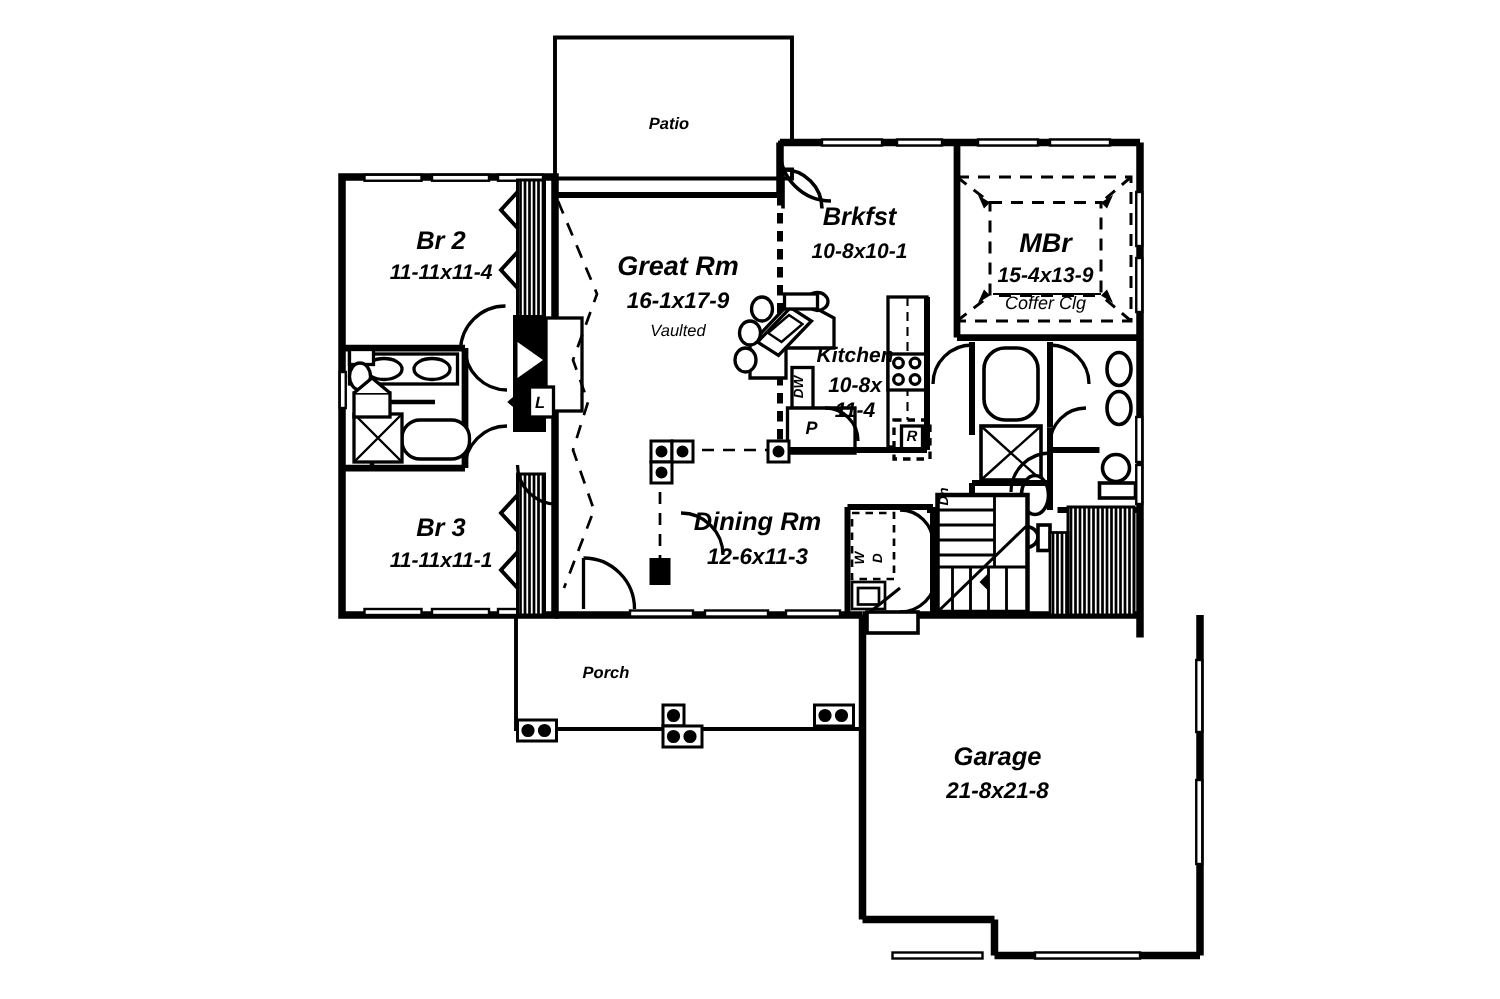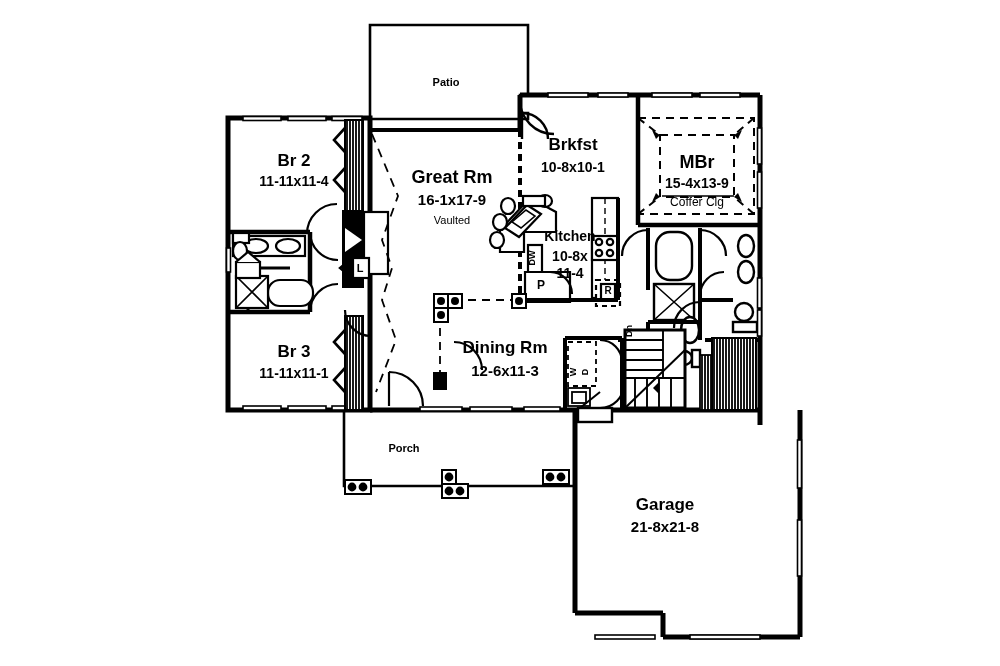--- a/index.html
+++ b/index.html
@@ -1,18 +1,18 @@
 <!DOCTYPE html>
 <html><head>
 <meta charset="utf-8">
 <style>
   html,body{margin:0;padding:0;background:#ffffff;}
   body{width:1000px;height:666px;overflow:hidden;
        font-family:"Liberation Sans","DejaVu Sans",sans-serif;}
-  #plan{position:relative;width:1000px;height:610px;background:#fde047;}
+  #plan{position:relative;width:1000px;height:610px;background:#fde047;font-style:italic;}
   svg{display:block;}
   .rmname{font-weight:bold;fill:#000;text-anchor:middle;}
   .rmdim{font-weight:bold;fill:#000;text-anchor:middle;}
   .rmsub{font-weight:normal;fill:#000;text-anchor:middle;}
   .tiny{font-weight:bold;fill:#000;text-anchor:middle;}
 </style>
 </head>
 <body>
 
 <div id="plan">

